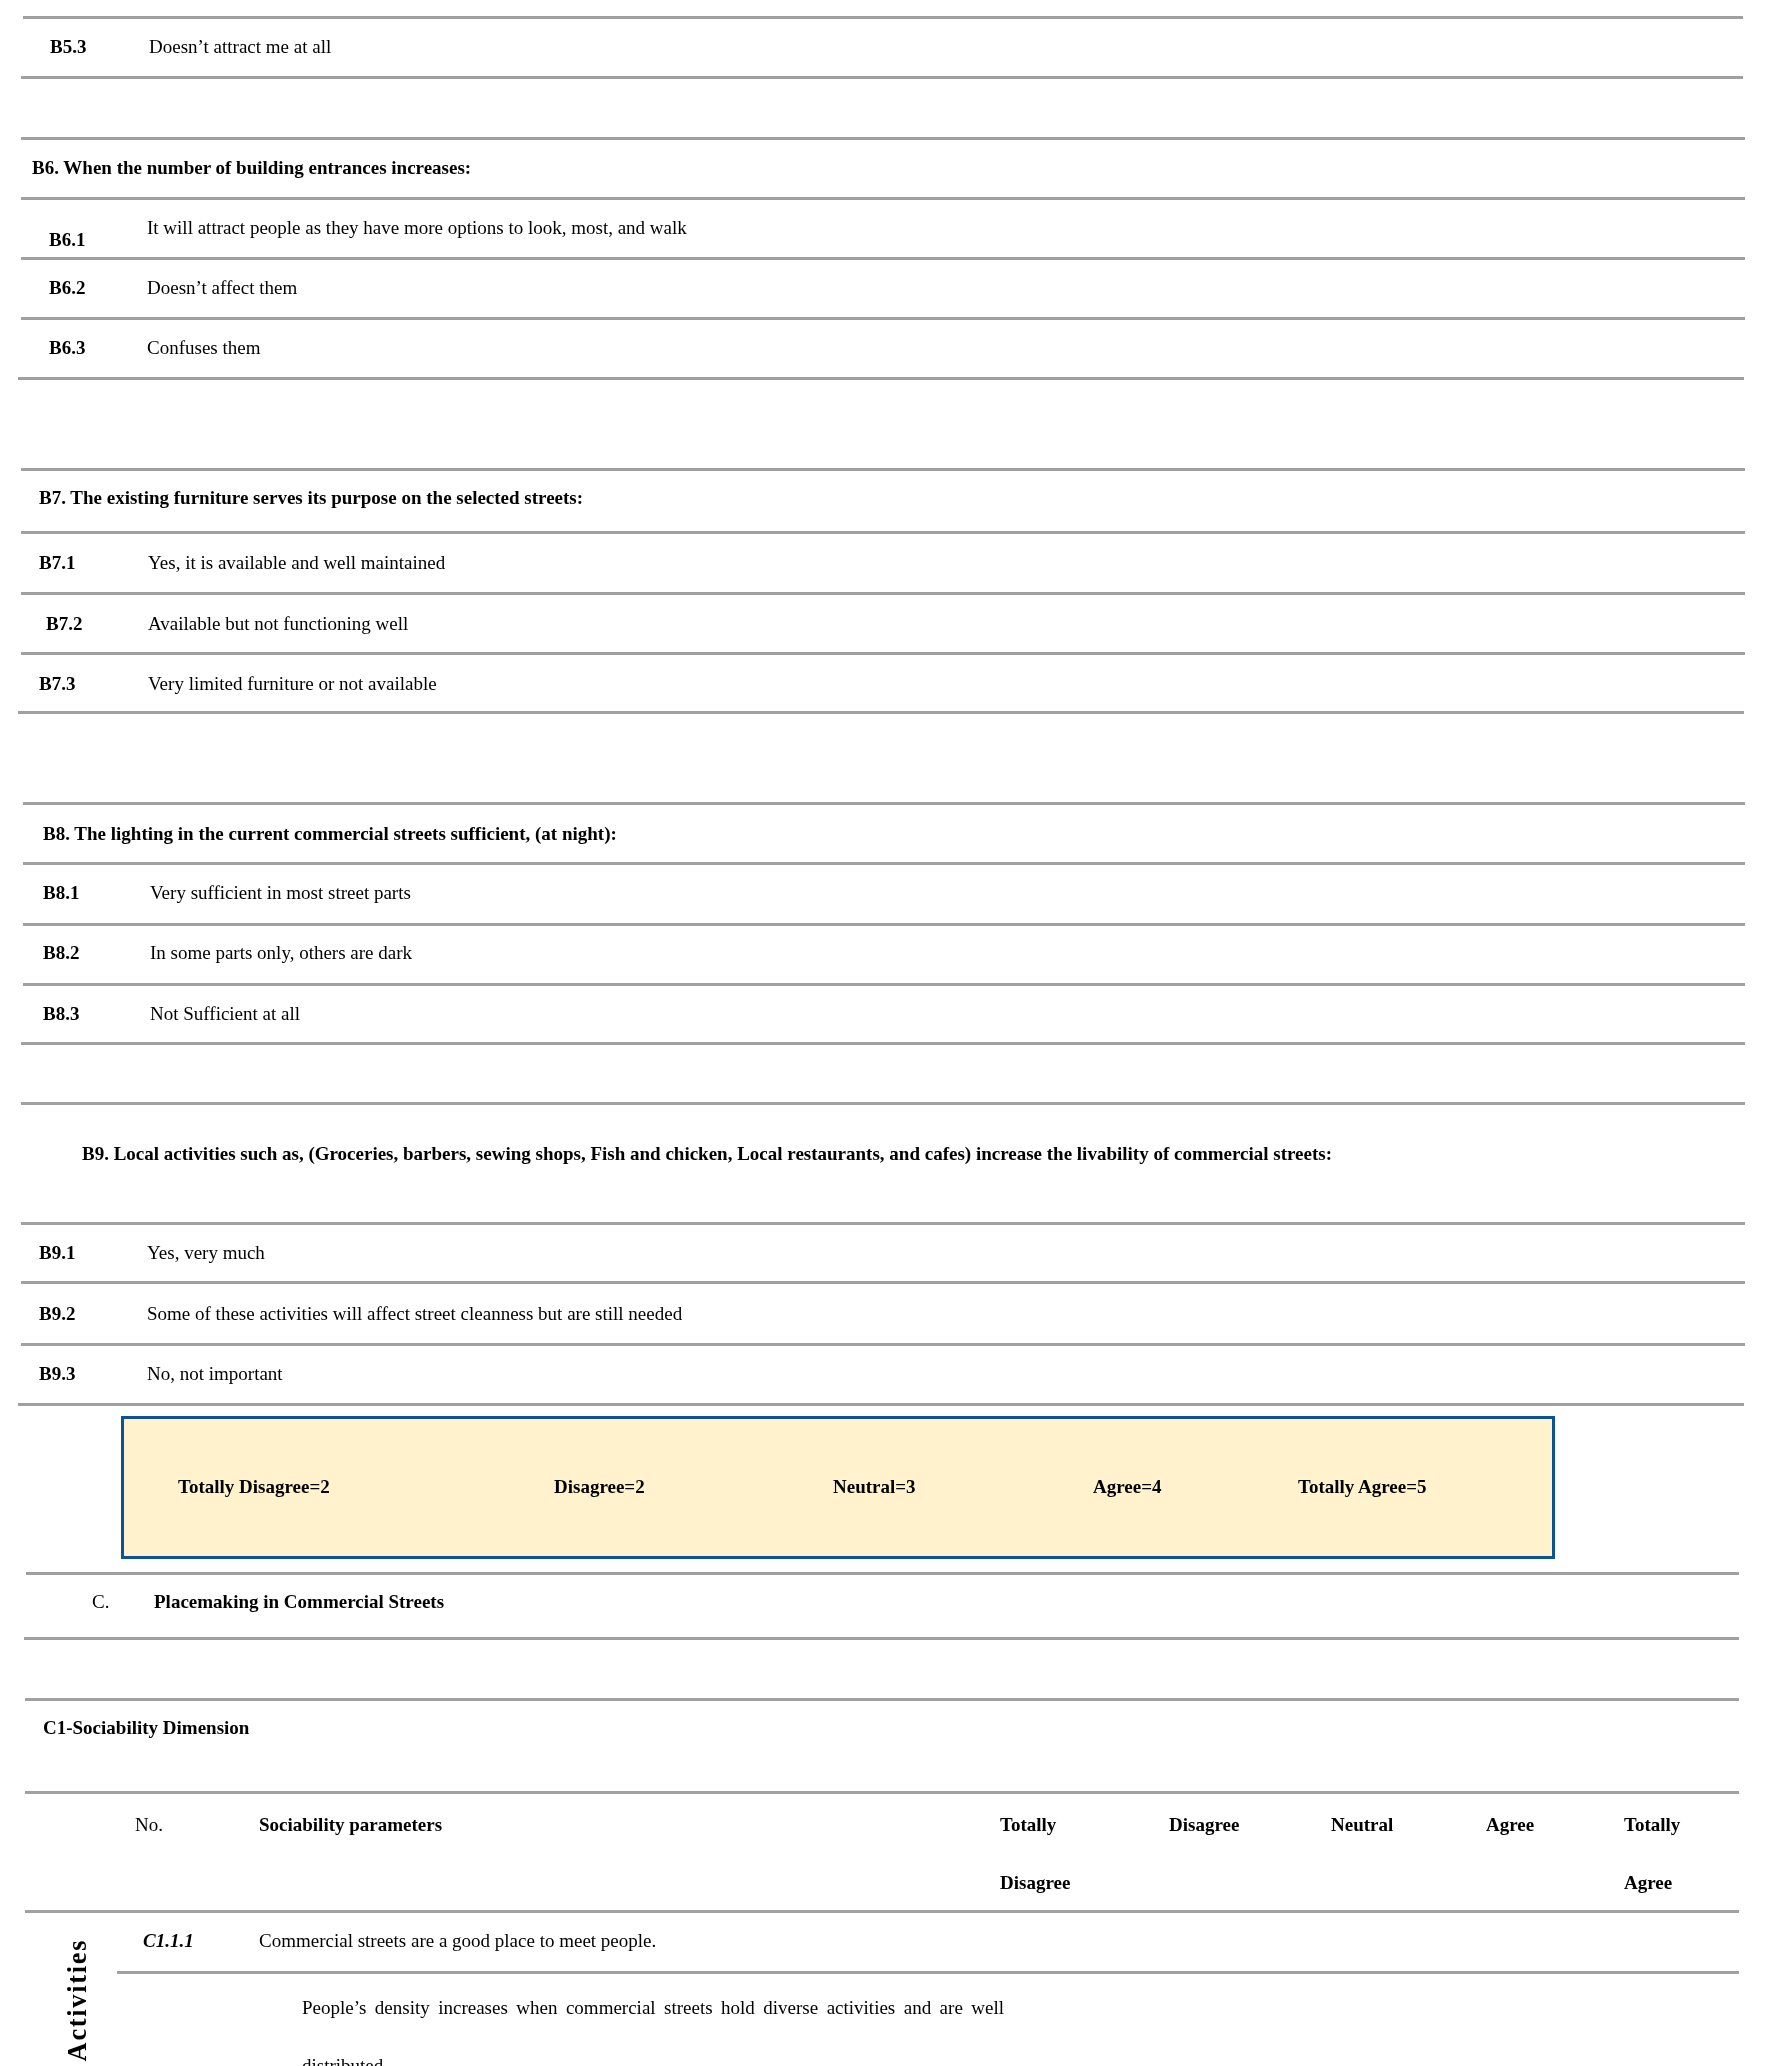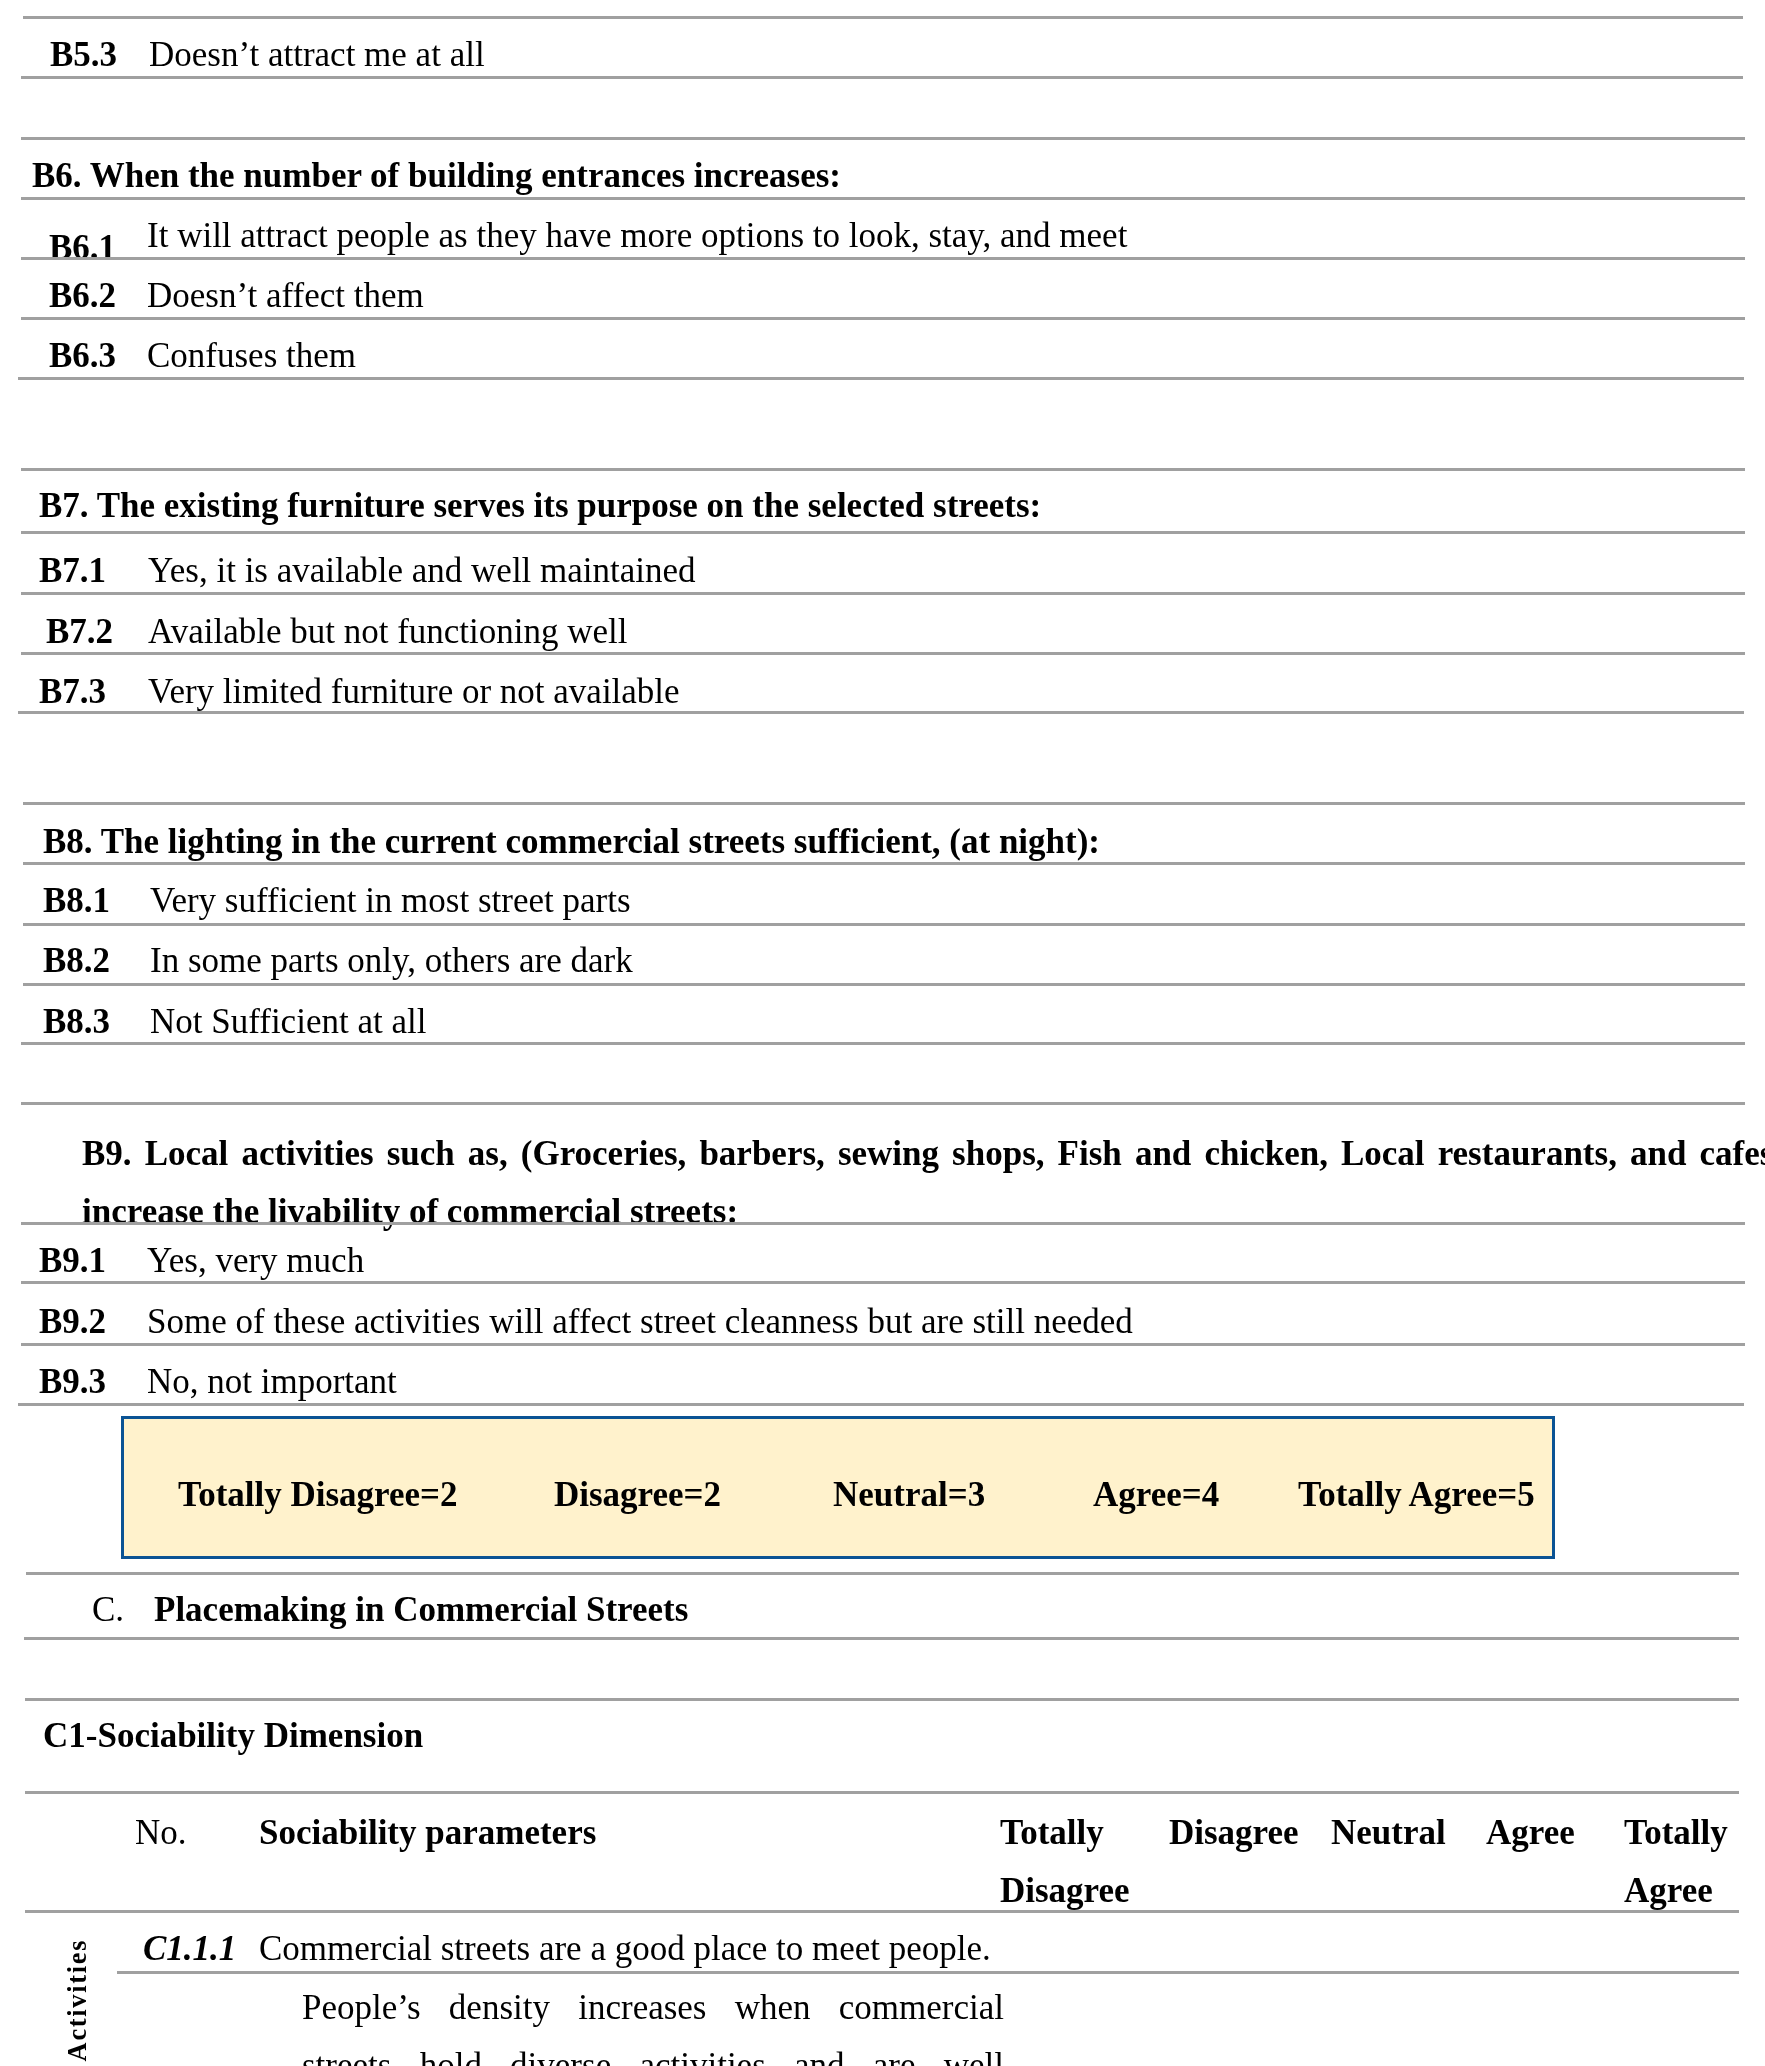--- a/index.html
+++ b/index.html
@@ -1,19 +1,19 @@
 <!DOCTYPE html>
 <html style="font-size:6.6px"><head>
 <meta charset="utf-8">
 <style>
   html, body { margin: 0; padding: 0; background: #ffffff; }
   body { width: 1765px; height: 2403px; position: relative; overflow: hidden;
          font-family: "Liberation Serif", "DejaVu Serif", serif; color: #000; }
   .hr { position: absolute; height: 2.9px; background: #a0a0a0; }
-  .t { position: absolute; font-size: 35px; line-height: 1; white-space: nowrap; }
+  .t { position: absolute; font-size: 19px; line-height: 1; white-space: nowrap; }
   .b { font-weight: bold; }
   .wrap { white-space: normal; margin-left: 43px; }
   .legend { position: absolute; left: 121px; top: 1416px; width: 1434px; height: 143px;
             box-sizing: border-box; border: 3.7px solid #0b5394; background: #fff2cc; }
   .legend .t { top: 58px; }
   .vlabel { position: absolute; font-weight: bold; font-size: 26.4px; letter-spacing: 1.7px;
             white-space: nowrap; transform-origin: left top; transform: rotate(-90deg); }
   .just { text-align: justify; text-align-last: left; line-height: 58px; }
 </style>
 </head>
@@ -24,21 +24,21 @@
   <span class="t b" style="left:50px; top:37px;">B5.3</span>
   <span class="t" style="left:149px; top:37px;font-family:Liberation Serif, serif;">Doesn’t attract me at all</span>
 </div>
 <div class="hr" style="left:20.7px; top:76px; width:1722px;"></div>
 
 <div class="hr" style="left:20.7px; top:137px; width:1724px;"></div>
 <span class="t b" style="left:32px; top:158px;text-align:right;">B6. When the number of building entrances increases:</span>
 <div class="hr" style="left:20.7px; top:197px; width:1724px;"></div>
 <div>
   <span class="t b" style="left:49px; top:230px;">B6.1</span>
-  <span class="t" style="left:147px; top:218px;">It will attract people as they have more options to look, stay, and meet</span>
+  <span class="t" style="left:147px; top:218px;">It will attract people as they have more options to look, most, and walk</span>
 </div>
 <div class="hr" style="left:20.7px; top:257px; width:1724px;"></div>
 <div>
   <span class="t b" style="left:49px; top:278px;">B6.2</span>
   <span class="t" style="left:147px; top:278px;">Doesn’t affect them</span>
 </div>
 <div class="hr" style="left:20.7px; top:317px; width:1724px;"></div>
 <div>
   <span class="t b" style="left:49px; top:338px;">B6.3</span>
   <span class="t" style="left:147px; top:338px;">Confuses them</span>

